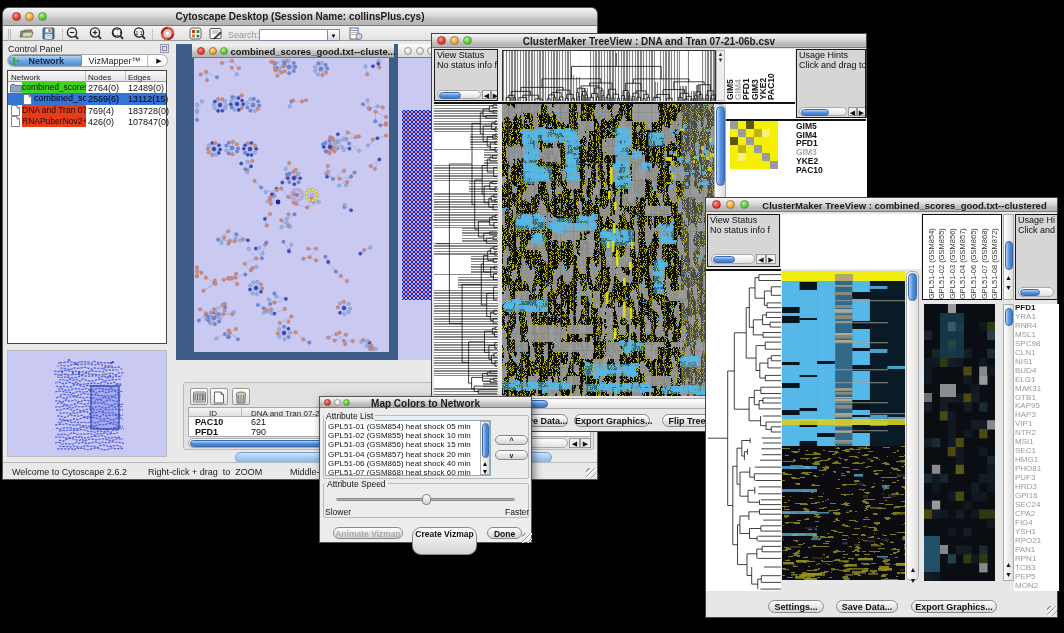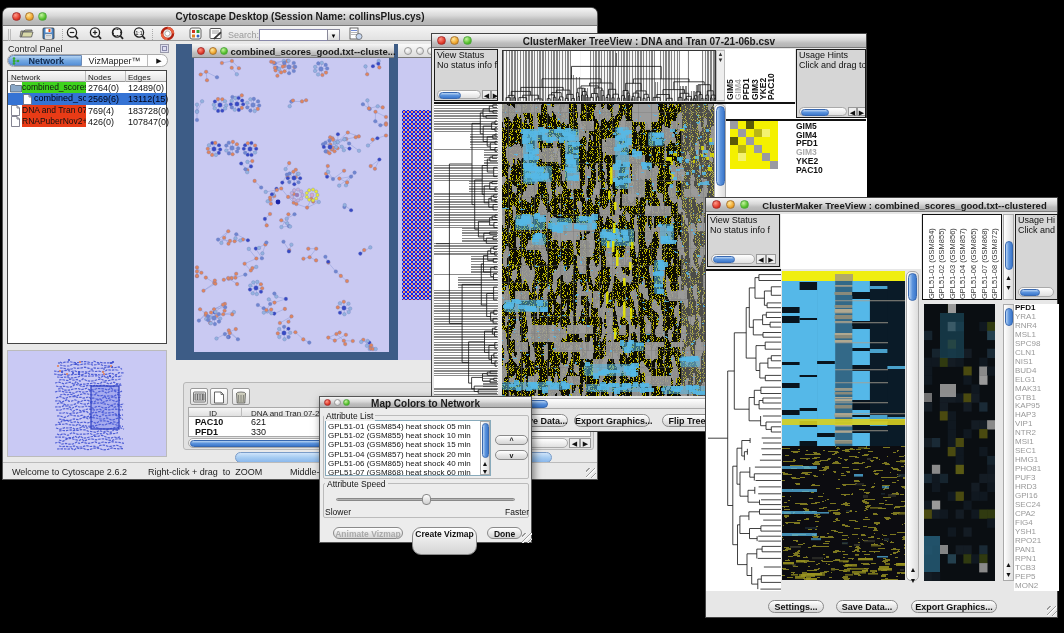--- a/index.html
+++ b/index.html
@@ -1084,21 +1084,21 @@
         <span class="abs" style="left:20px;top:0.5px">ID</span>
               <span class="abs" style="left:62px;top:0.5px">DNA and Tran 07-21-06b.sif</span>
         <span class="abs" style="left:52px;top:0;width:1px;height:9px;background:#bbb"></span>
             </div>
       <div class="abs" style="left:0;top:9px;width:100%;height:10px;font-size:9px;font-weight:bold;color:#111">
               <span class="abs" style="left:6px">PAC10</span>
               <span class="abs" style="left:62px;font-weight:normal">621</span>
             </div>
       <div class="abs" style="left:0;top:19px;width:100%;height:10px;font-size:9px;font-weight:bold;color:#111">
               <span class="abs" style="left:6px">PFD1</span>
-              <span class="abs" style="left:62px;font-weight:normal">330</span>
+              <span class="abs" style="left:62px;font-weight:normal">790</span>
             </div>
     </div>
           <div class="hscroll" style="left:4px;top:55px;width:380px;height:10px">
             <div class="hthumb" style="left:1px;top:1px;width:342px;height:7px"></div>
           </div>
     <div class="arrbox" style="left:385px;top:55px;width:11px;height:10px;border:1px solid #999;background:#eee;line-height:10px">◀</div>
     <div class="arrbox" style="left:396px;top:55px;width:11px;height:10px;border:1px solid #999;background:#eee;line-height:10px">▶</div>
     </div>
     <div class="btn" style="left:59px;top:92px;width:317px;height:11px;font-size:9.5px;line-height:11px;background:linear-gradient(#cfe4fa,#a6ccf2 50%,#8ab8ec);border-color:#7a9cc8;color:#0a2a52">Node Attribute Browser</div>
   </div>

